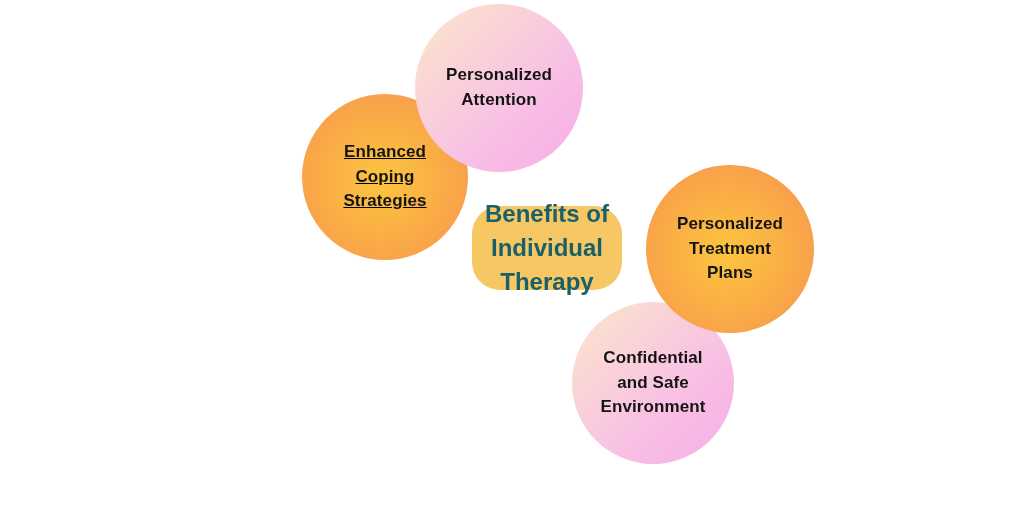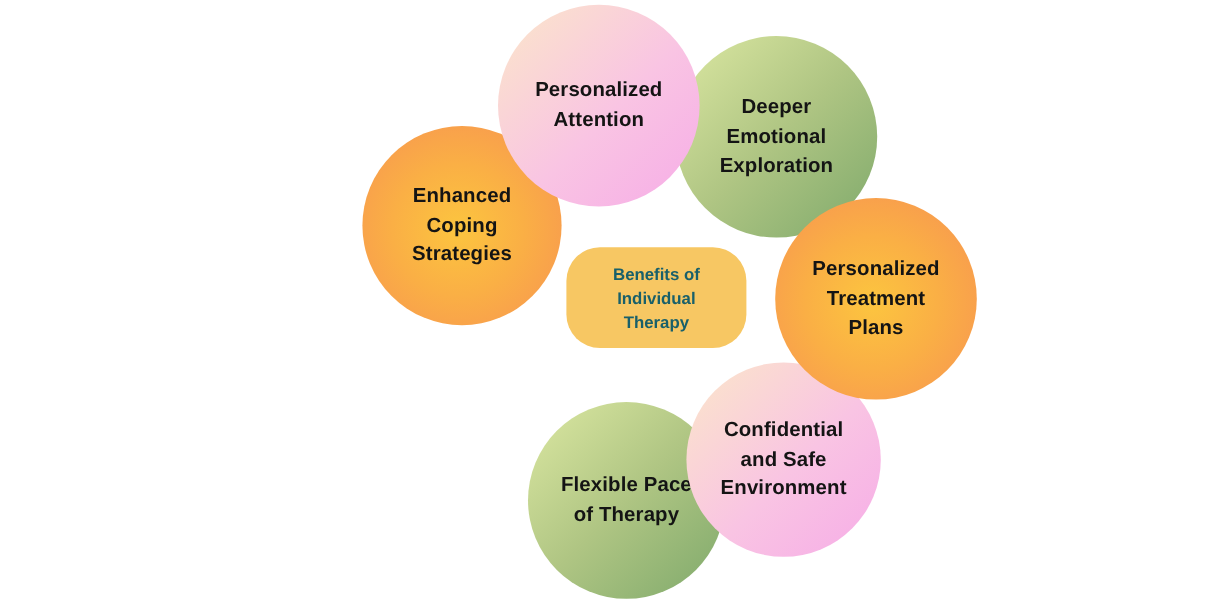--- a/index.html
+++ b/index.html
@@ -25,72 +25,63 @@
     line-height:1.45;
     color:#141414;
     letter-spacing:.1px;
   }
   
   .pal-pink   {background:linear-gradient(135deg,#FBE7C9 0%,#F9C4E3 55%,#F6ACE7 100%);}
   .pal-green  {background:linear-gradient(135deg,#DCE8A2 0%,#AFC583 50%,#7EA96B 100%);}
   .pal-orange {background:radial-gradient(circle at 48% 52%,#FCC53F 0%,#FAAF45 45%,#F89C4E 80%);}
   .pal-purple {background:linear-gradient(135deg,#6B5EE9 0%,#A55FD9 52%,#DB68C8 100%);}
   
-  .c0{left:302px;top:105px;width:166px;height:166px;} 
+  .c0{left:302px;top:94px;width:166px;height:166px;text-decoration:underline;} 
   .c1{left:563px;top:30px; width:168px;height:168px;} 
   .c2{left:415px;top:4px;  width:168px;height:168px;} 
   .c3{left:304px;top:261px;width:166px;height:166px;} 
   .c4{left:440px;top:335px;width:164px;height:164px;} 
   .c5{left:572px;top:302px;width:162px;height:162px;} 
   .c6{left:646px;top:165px;width:168px;height:168px;} 
   
   .center-card{
     position:absolute;
     left:472px;top:206px;width:150px;height:84px;
     background:#F7C763;
     border-radius:28px;
     display:flex;align-items:center;justify-content:center;
     text-align:center;
     z-index:20;
   }
   .center-label{
     white-space:pre-line;
     font-weight:bold;
-    font-size:14px;
+    font-size:24px;
     line-height:1.43;
     color:#19606A;
   }
 </style>
 </head>
 <body>
 
 <div id="canvas">
 
   <div class="bubble pal-orange c0">
     <div class="bubble-label">Enhanced
 Coping
 Strategies</div>
   </div>
 
-  <div class="bubble pal-green c1">
-    <div class="bubble-label">Deeper
-Emotional
-Exploration</div>
-  </div>
 
   <div class="bubble pal-pink c2">
     <div class="bubble-label">Personalized
 Attention</div>
   </div>
 
 
-  <div class="bubble pal-green c4">
-    <div class="bubble-label">Flexible Pace
-of Therapy</div>
-  </div>
 
   <div class="bubble pal-pink c5">
     <div class="bubble-label">Confidential
 and Safe
 Environment</div>
   </div>
 
   <div class="bubble pal-orange c6">
     <div class="bubble-label">Personalized
 Treatment

